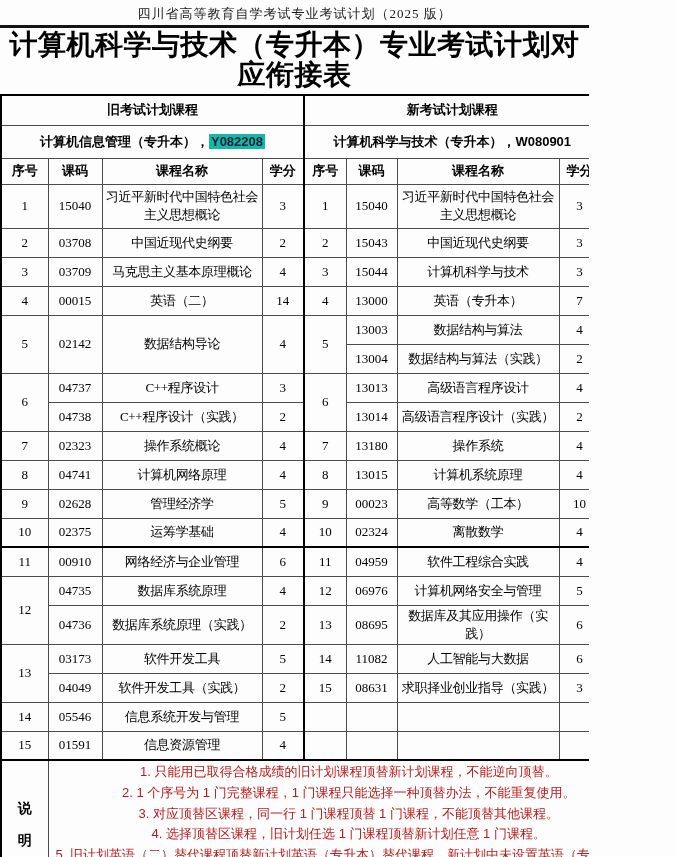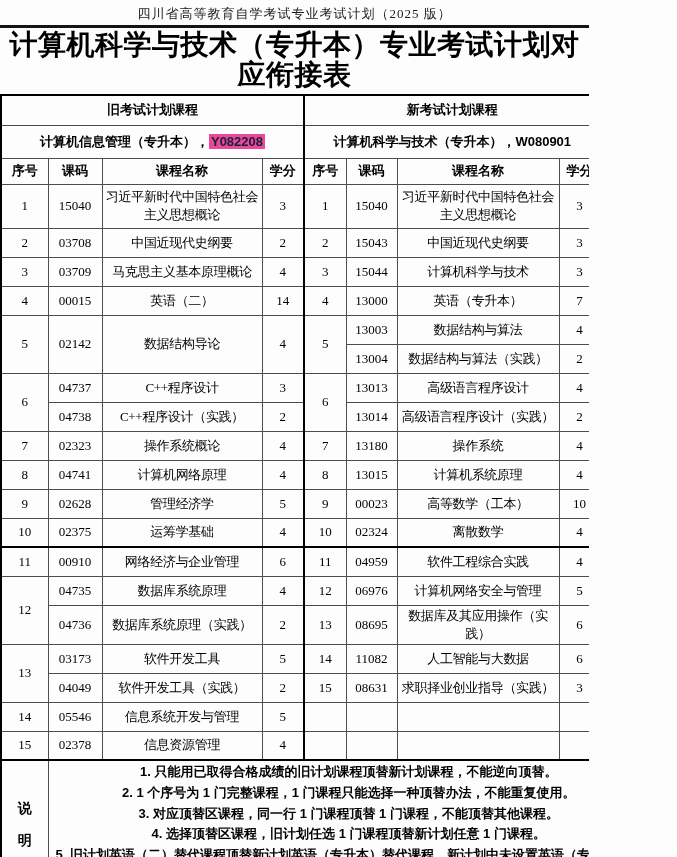--- a/index.html
+++ b/index.html
@@ -42,21 +42,21 @@
   .bb2 { border-bottom:2px solid #000 !important; }
   .cname { text-align:left; padding:1px 3px 1px 6px; font-size:12px; letter-spacing:-0.3px; }
   .hl { padding:0 2px; color:#16203a; }
   .vwrap2 { width:2.3em; margin:16px auto; word-break:break-all; line-height:1.75; font-size:13.5px; }
   .vwrap1 { width:1.2em; margin:0 auto; word-break:break-all; line-height:2.3; font-size:14px;
             font-family:"Liberation Sans","DejaVu Sans",sans-serif; font-weight:600; }
   .notes-row td { border-top:2px solid #000; }
   .notes-body { text-align:left; padding:6px 10px 8px 10px; }
   .note-line {
     font-family:"Liberation Sans","DejaVu Sans",sans-serif;
-    font-weight:700; font-size:13px; line-height:1.6; color:#000000;
+    font-weight:400; font-size:13px; line-height:1.6; color:#b91c1c;
   }
 </style>
 </head>
 <body>
 
 <div class="page">
   <div class="doc-header">四川省高等教育自学考试专业考试计划（2025 版）</div>
   <div class="double-rule"></div>
   <div class="title">计算机科学与技术（专升本）专业考试计划对应衔接表</div>
 
@@ -74,21 +74,21 @@
     </colgroup>
 
     <tbody>
         <tr class="h1">
       <td colspan="4" class="ghead sep">旧考试计划课程</td>
       <td colspan="4" class="ghead">新考试计划课程</td>
       <td rowspan="2" class="ghead">备注</td>
     </tr>
 
     <tr class="h2">
-      <td colspan="4" class="ghead sep"><span>计算机信息管理（专升本），</span><span class="hl" style="background: #ec4899;">Y082208</span></td>
+      <td colspan="4" class="ghead sep"><span>计算机信息管理（专升本），</span><span class="hl" style="background: #14b8a6;">Y082208</span></td>
       <td colspan="4" class="ghead">计算机科学与技术（专升本），W080901</td>
     </tr>
 
     <tr class="h3">
       <td>序号</td>
       <td>课码</td>
       <td>课程名称</td>
       <td class="sep">学分</td>
       <td>序号</td>
       <td>课码</td>
@@ -287,21 +287,21 @@
       <td class="cname">信息系统开发与管理</td>
       <td class="sep">5</td>
       <td></td>
       <td></td>
       <td></td>
       <td></td>
     </tr>
 
     <tr class="dr">
       <td class="bb2">15</td>
-      <td class="bb2">02378</td>
+      <td class="bb2">01591</td>
       <td class="cname bb2">信息资源管理</td>
       <td class="sep bb2">4</td>
       <td class="bb2"></td>
       <td class="bb2"></td>
       <td class="bb2"></td>
       <td class="bb2"></td>
     </tr>
 
     <tr class="notes-row">
       <td>

